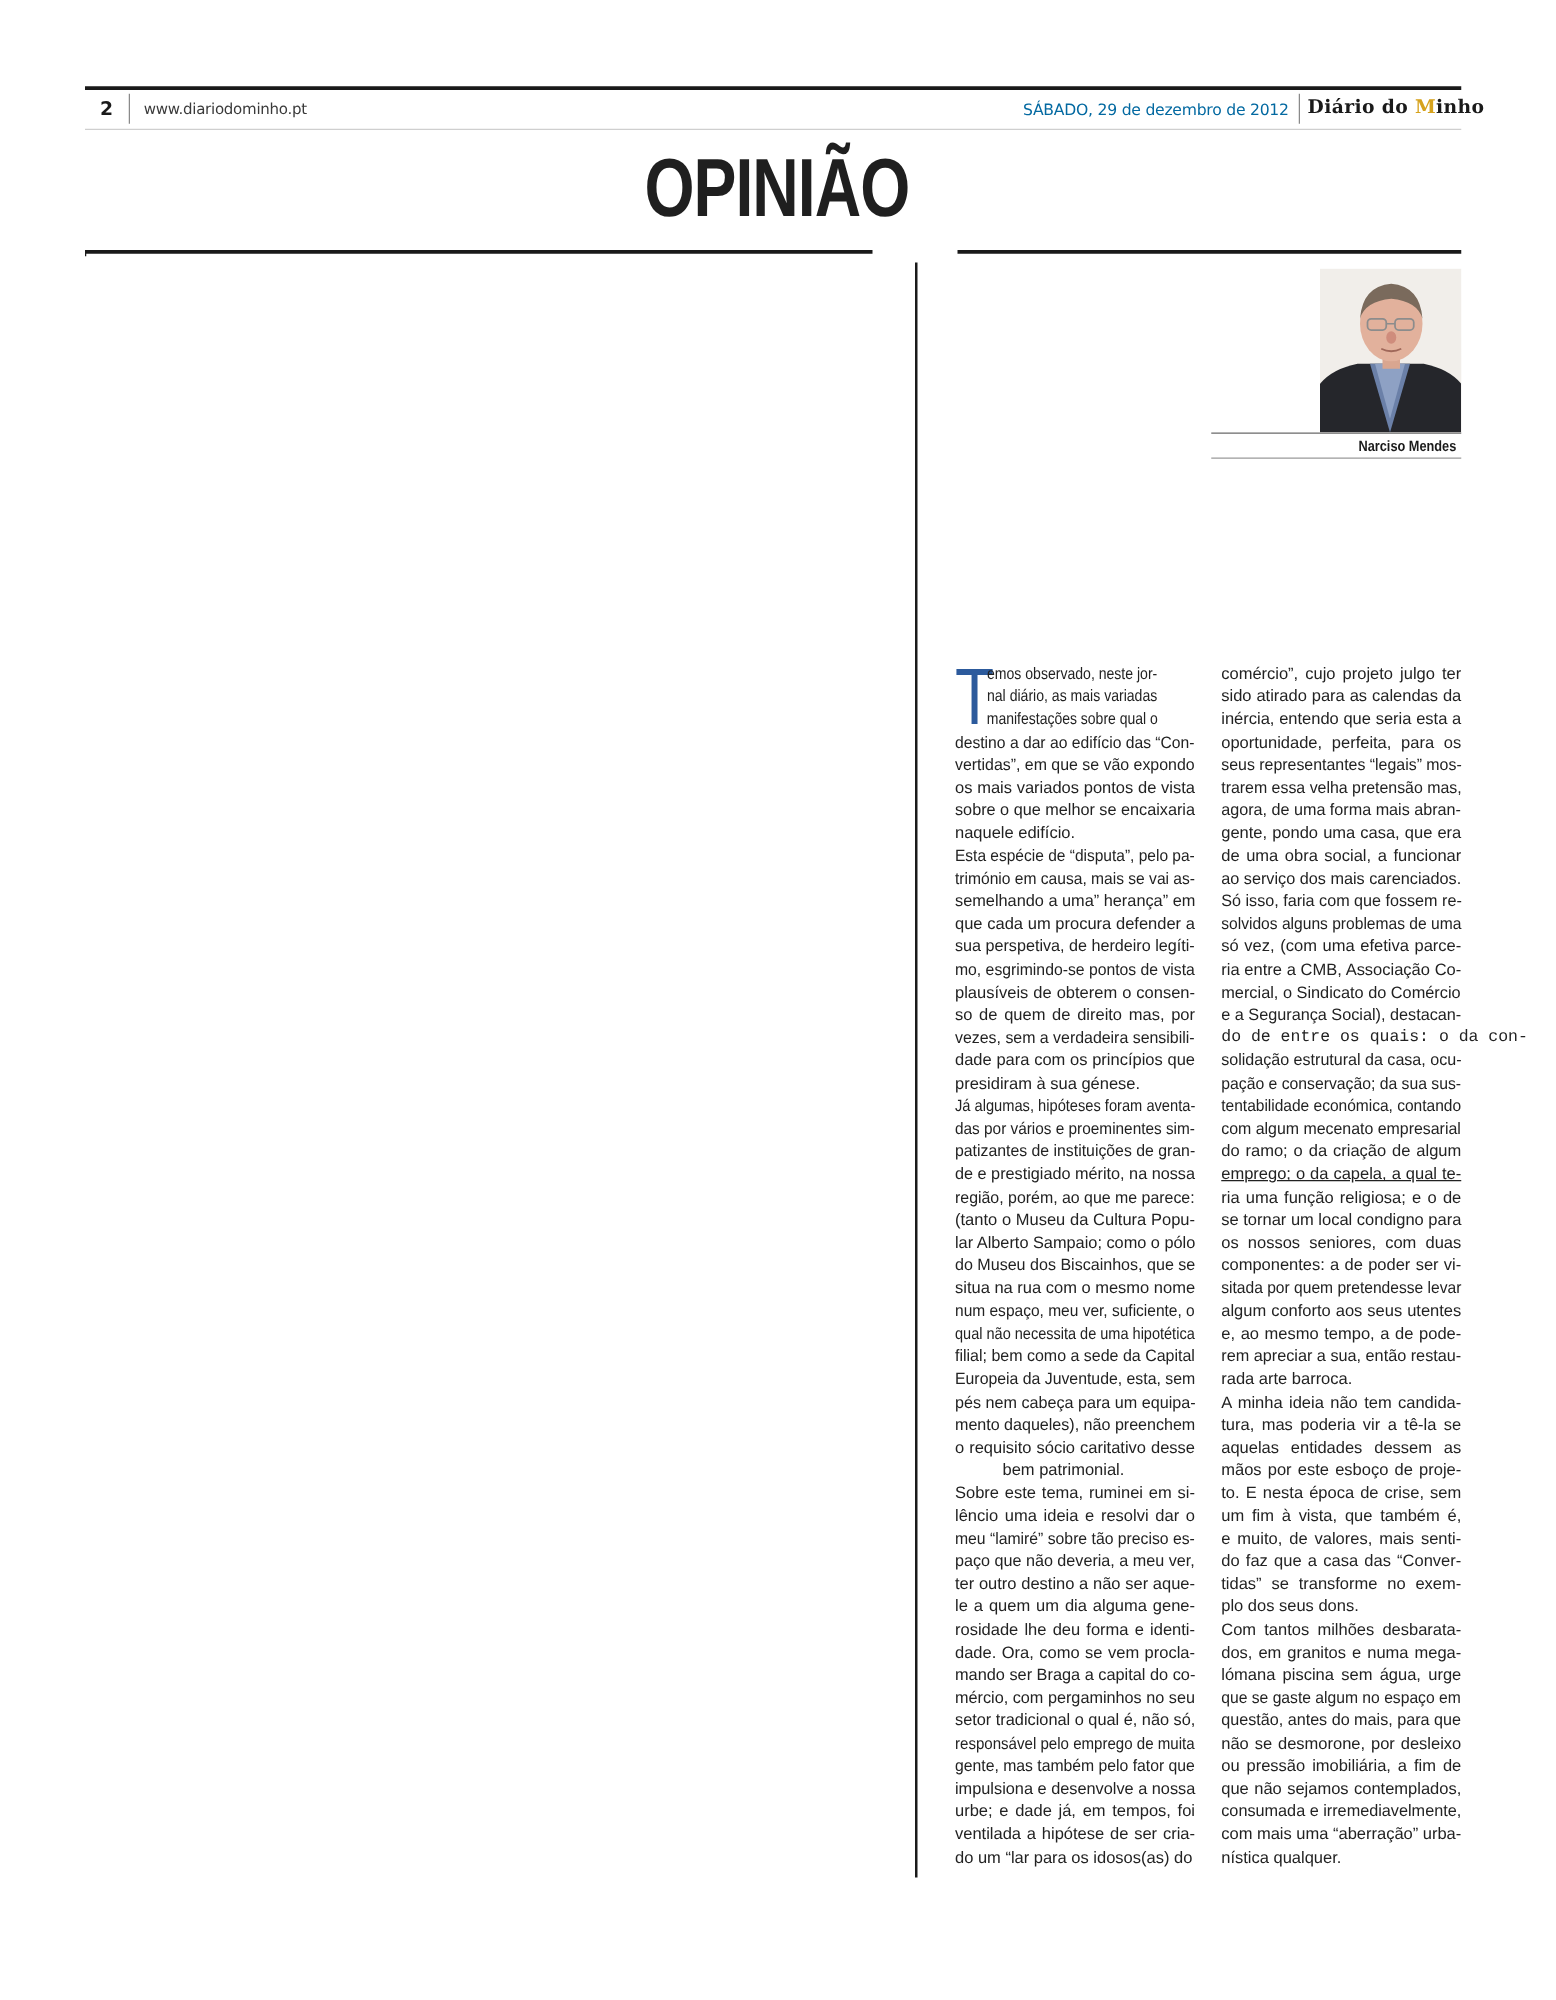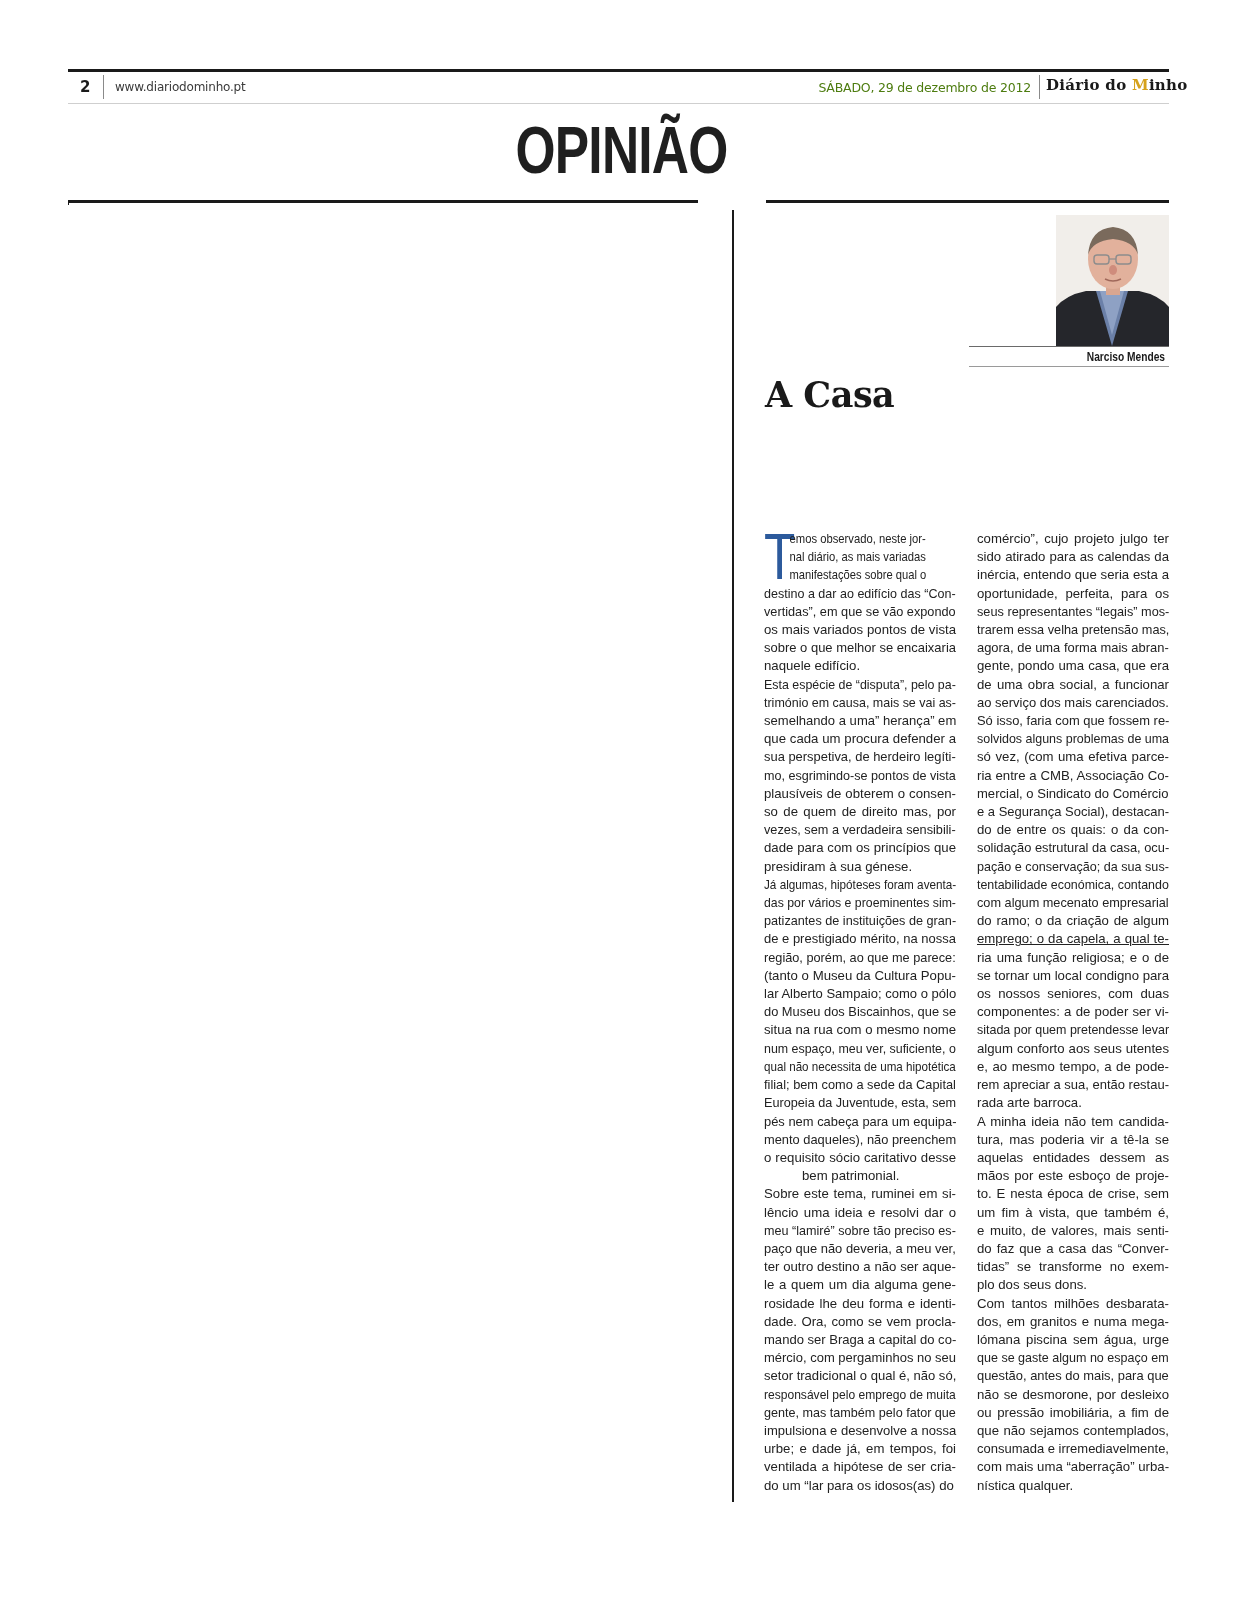--- a/index.html
+++ b/index.html
@@ -3,21 +3,21 @@
   <meta charset="utf-8">
   <style>
     html, body { margin: 0; padding: 0; background: #ffffff; }
     body { width: 1245px; height: 1600px; position: relative; overflow: hidden; font-family: "Liberation Sans", sans-serif; color: #1a1a1a; }
 
     .top-rule { position: absolute; left: 68px; top: 69px; width: 1101px; height: 3px; background: #1a1a1a; }
     .header-bottom-rule { position: absolute; left: 68px; top: 103px; width: 1101px; height: 1px; background: #cfcfcf; }
     .page-number { position: absolute; left: 80px; top: 78px; font-family: "DejaVu Sans", sans-serif; font-weight: bold; font-size: 15px; color: #1a1a1a; }
     .header-sep-left { position: absolute; left: 103px; top: 75px; width: 1px; height: 24px; background: #8a8a8a; }
     .site-url { position: absolute; left: 115px; top: 80px; font-family: "DejaVu Sans", sans-serif; font-size: 12px; color: #3a3a3a; letter-spacing: -0.2px; }
-    .issue-date { position: absolute; right: 214px; top: 80px; font-family: "DejaVu Sans", sans-serif; font-size: 12.5px; color: #4d7c0f; letter-spacing: -0.2px; white-space: nowrap; }
+    .issue-date { position: absolute; right: 214px; top: 80px; font-family: "DejaVu Sans", sans-serif; font-size: 12.5px; color: #0369a1; letter-spacing: -0.2px; white-space: nowrap; }
     .header-sep-right { position: absolute; left: 1039px; top: 75px; width: 1px; height: 24px; background: #8a8a8a; }
     .masthead { position: absolute; left: 1046px; top: 76px; font-family: "DejaVu Serif", serif; font-weight: bold; font-size: 15px; color: #1a1a1a; letter-spacing: 0.3px; white-space: nowrap; }
     .masthead .accent { color: #d6a21c; }
 
     .section-title { position: absolute; left: 0; right: 0; top: 112px; text-align: center; font-family: "Liberation Sans", sans-serif; font-weight: bold; font-size: 66px; color: #1f1f1f; letter-spacing: -1px; transform: scaleX(0.78); transform-origin: 618px 0; }
 
     .rule-left { position: absolute; left: 68px; top: 200px; width: 630px; height: 3px; background: #1a1a1a; }
     .rule-left-tick { position: absolute; left: 68px; top: 200px; width: 1px; height: 5px; background: #1a1a1a; }
     .rule-right { position: absolute; left: 766px; top: 200px; width: 403px; height: 3px; background: #1a1a1a; }
     .column-divider { position: absolute; left: 732px; top: 210px; width: 2px; height: 1292px; background: #1a1a1a; }
@@ -71,21 +71,20 @@
     <line x1="53" y1="44" x2="60" y2="44" stroke="#8c8c8c" stroke-width="1.2"></line>
     <ellipse cx="57" cy="55" rx="4" ry="5" fill="#cf8c7c"></ellipse>
     <path d="M49 64 Q57 68 65 64" stroke="#a0685a" stroke-width="1.4" fill="none"></path>
   </svg>
 </div>
 <div class="photo-rule-top"></div>
 <span class="author-name">Narciso Mendes</span>
 <div class="photo-rule-bottom"></div>
 
 <h2 class="headline" style="margin:0;">
-  <span class="line">A Casa</span>
 </h2>
 
 <span class="drop-cap" style="color: rgb(44, 90, 156);">T</span>
 <div class="col col-1" id="col1">
     <span class="ln indent" style="width: 190px; display: block; transform: scaleX(0.852632); text-align: left; text-align-last: left;">emos observado, neste jor-</span>
     <span class="ln indent" style="width: 190px; display: block; transform: scaleX(0.852632); text-align: left; text-align-last: left;">nal diário, as mais variadas</span>
     <span class="ln indent" style="width: 191px; display: block; transform: scaleX(0.848168); text-align: left; text-align-last: left;">manifestações sobre qual o</span>
     <span class="ln" style="width: 202px; display: block; transform: scaleX(0.950495); text-align: left; text-align-last: left;">destino a dar ao edifício das “Con-</span>
     <span class="ln" style="width: 199px; display: block; transform: scaleX(0.964824); text-align: left; text-align-last: left;">vertidas”, em que se vão expondo</span>
     <span class="ln" style="width: 192px; display: block;">os mais variados pontos de vista</span>
@@ -147,21 +146,21 @@
     <span class="ln" style="width: 196px; display: block; transform: scaleX(0.979592); text-align: left; text-align-last: left;">agora, de uma forma mais abran-</span>
     <span class="ln" style="width: 192px; display: block;">gente, pondo uma casa, que era</span>
     <span class="ln" style="width: 192px; display: block;">de uma obra social, a funcionar</span>
     <span class="ln last" style="width: 195px; display: block; transform: scaleX(0.984615); text-align: left; text-align-last: left;">ao serviço dos mais carenciados.</span>
     <span class="ln" style="width: 196px; display: block; transform: scaleX(0.979592); text-align: left; text-align-last: left;">Só isso, faria com que fossem re-</span>
     <span class="ln" style="width: 203px; display: block; transform: scaleX(0.945813); text-align: left; text-align-last: left;">solvidos alguns problemas de uma</span>
     <span class="ln" style="width: 192px; display: block;">só vez, (com uma efetiva parce-</span>
     <span class="ln" style="width: 192px; display: block;">ria entre a CMB, Associação Co-</span>
     <span class="ln" style="width: 194px; display: block; transform: scaleX(0.989691); text-align: left; text-align-last: left;">mercial, o Sindicato do Comércio</span>
     <span class="ln" style="width: 195px; display: block; transform: scaleX(0.984615); text-align: left; text-align-last: left;">e a Segurança Social), destacan-</span>
-    <span class="ln" style="width: 192px; display: block;">do de entre os quais: o da con-</span>
+    <span class="ln" style="width: 192px; display: block; font-family: Liberation Mono, monospace;">do de entre os quais: o da con-</span>
     <span class="ln" style="width: 197px; display: block; transform: scaleX(0.974619); text-align: left; text-align-last: left;">solidação estrutural da casa, ocu-</span>
     <span class="ln" style="width: 201px; display: block; transform: scaleX(0.955224); text-align: left; text-align-last: left;">pação e conservação; da sua sus-</span>
     <span class="ln" style="width: 204px; display: block; transform: scaleX(0.941176); text-align: left; text-align-last: left;">tentabilidade económica, contando</span>
     <span class="ln" style="width: 199px; display: block; transform: scaleX(0.964824); text-align: left; text-align-last: left;">com algum mecenato empresarial</span>
     <span class="ln" style="width: 192px; display: block;">do ramo; o da criação de algum</span>
     <span class="ln" style="width: 192px; display: block; text-decoration: underline;">emprego;  o da capela, a qual te-</span>
     <span class="ln" style="width: 192px; display: block;">ria uma função religiosa; e o de</span>
     <span class="ln" style="width: 192px; display: block;">se tornar um local condigno para</span>
     <span class="ln" style="width: 192px; display: block;">os nossos seniores, com duas</span>
     <span class="ln" style="width: 192px; display: block;">componentes: a de poder ser vi-</span>

